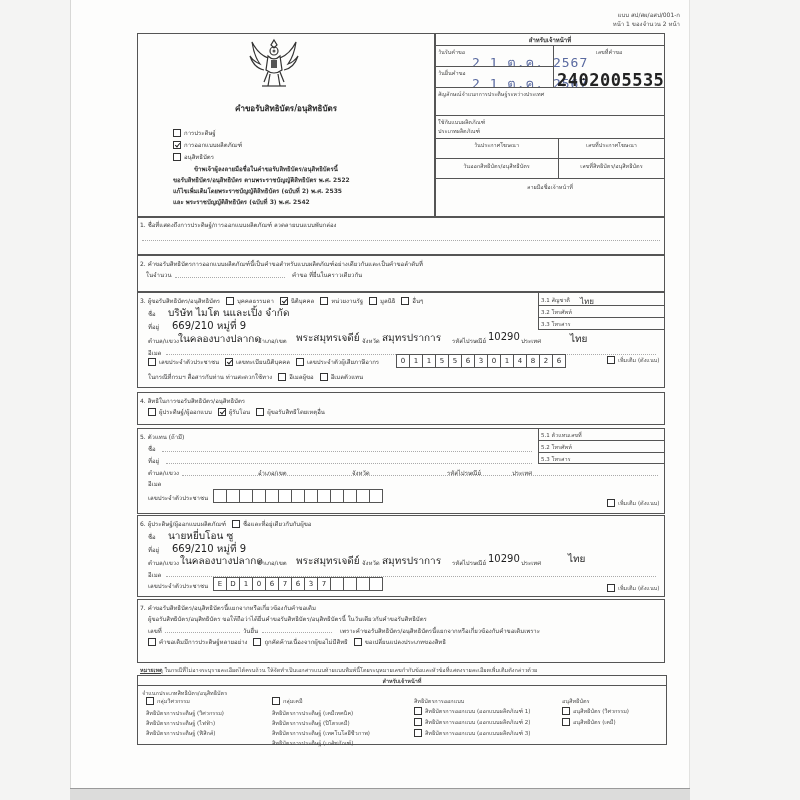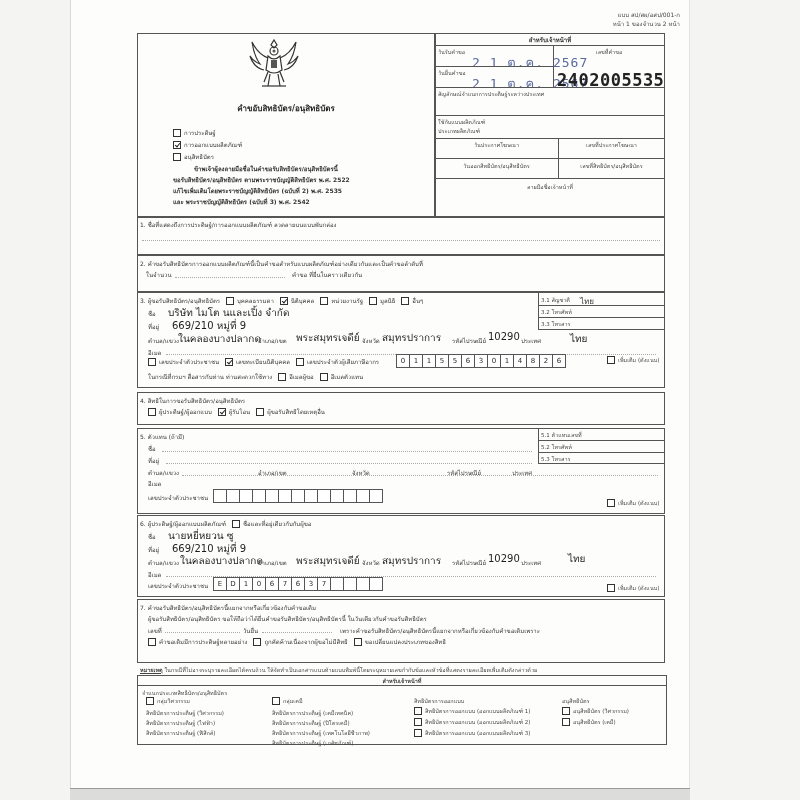--- a/index.html
+++ b/index.html
@@ -47,21 +47,21 @@
     <path d="M20 22 q-10 -4 -16 -16 q2 14 8 22 q-6 -2 -10 -8 q4 12 14 14"></path>
     <path d="M32 22 q10 -4 16 -16 q-2 14 -8 22 q6 -2 10 -8 q-4 12 -14 14"></path>
     <path d="M20 36 l-4 10 M32 36 l4 10 M22 38 l-2 12 M30 38 l2 12"></path>
     <path d="M14 50 h24"></path>
   </g>
   <g fill="#555">
       <circle cx="26" cy="15" r="1.5"></circle>
       <path d="M23 24 h6 v8 h-6z"></path>
     </g>
 </svg>
-<div class="abs title" style="left:137px;top:102px;width:298px;">คำขอับสิทธิบัตร/อนุสิทธิบัตร</div>
+<div class="abs title" style="left:137px;top:102px;width:298px;">คำขอรับสิทธิบัตร/อนุสิทธิบัตร</div>
 
 <div class="abs t" style="left:173px;top:128px;"><span class="cb"></span><span>การประดิษฐ์</span></div>
 <div class="abs t" style="left:173px;top:140px;"><span class="cb on"></span><span>การออกแบบผลิตภัณฑ์</span></div>
 <div class="abs t" style="left:173px;top:152px;"><span class="cb"></span><span>อนุสิทธิบัตร</span></div>
 
 <div class="abs t" style="left:194px;top:164px;font-weight:bold;">ข้าพเจ้าผู้ลงลายมือชื่อในคำขอรับสิทธิบัตร/อนุสิทธิบัตรนี้</div>
 <div class="abs t" style="left:173px;top:175px;font-weight:bold;">ขอรับสิทธิบัตร/อนุสิทธิบัตร ตามพระราชบัญญัติสิทธิบัตร พ.ศ. 2522</div>
 <div class="abs t" style="left:173px;top:186px;font-weight:bold;">แก้ไขเพิ่มเติมโดยพระราชบัญญัติสิทธิบัตร (ฉบับที่ 2) พ.ศ. 2535</div>
 <div class="abs t" style="left:173px;top:197px;font-weight:bold;">และ พระราชบัญญัติสิทธิบัตร (ฉบับที่ 3) พ.ศ. 2542</div>
 
@@ -206,21 +206,21 @@
     <span></span>
 </div>
 <div class="abs small" style="left:607px;top:499px;"><span class="cb"></span><span>เพิ่มเติม (ดังแนบ)</span></div>
 
 <div class="b" style="left:137px;top:515px;width:528px;height:82px;"></div>
 <div class="abs t" style="left:140px;top:519px;">
   <span>6. ผู้ประดิษฐ์/ผู้ออกแบบผลิตภัณฑ์</span>
   <span class="cb" style="margin-left:4px"></span><span>ชื่อและที่อยู่เดียวกับกับผู้ขอ</span>
 </div>
 <div class="abs t" style="left:148px;top:532px;">ชื่อ</div>
-<div class="abs hw" style="left:168px;top:528px;">นายหยี่หยวน ซู</div>
+<div class="abs hw" style="left:168px;top:528px;">นายหยี่บโอน ซู</div>
 <div class="abs t" style="left:148px;top:545px;">ที่อยู่</div>
 <div class="abs hw" style="left:172px;top:541px;">669/210 หมู่ที่ 9</div>
 <div class="abs t" style="left:148px;top:558px;">ตำบล/แขวง</div>
 <div class="abs hw" style="left:180px;top:553px;">ในคลองบางปลากด</div>
 <div class="abs t" style="left:258px;top:558px;">อำเภอ/เขต</div>
 <div class="abs hw" style="left:296px;top:553px;">พระสมุทรเจดีย์</div>
 <div class="abs t" style="left:362px;top:558px;">จังหวัด</div>
 <div class="abs hw" style="left:382px;top:553px;">สมุทรปราการ</div>
 <div class="abs t" style="left:452px;top:558px;">รหัสไปรษณีย์</div>
 <div class="abs hw" style="left:488px;top:553px;">10290</div>

